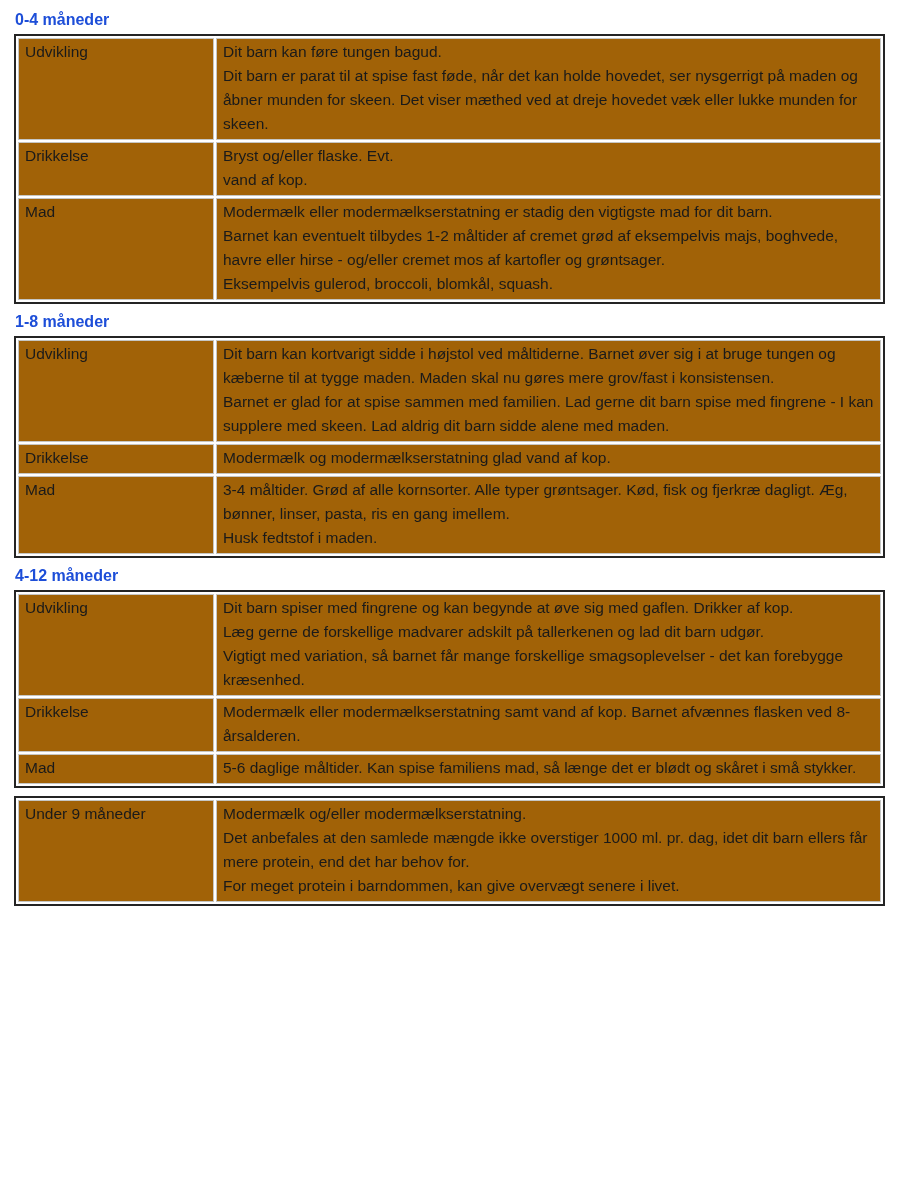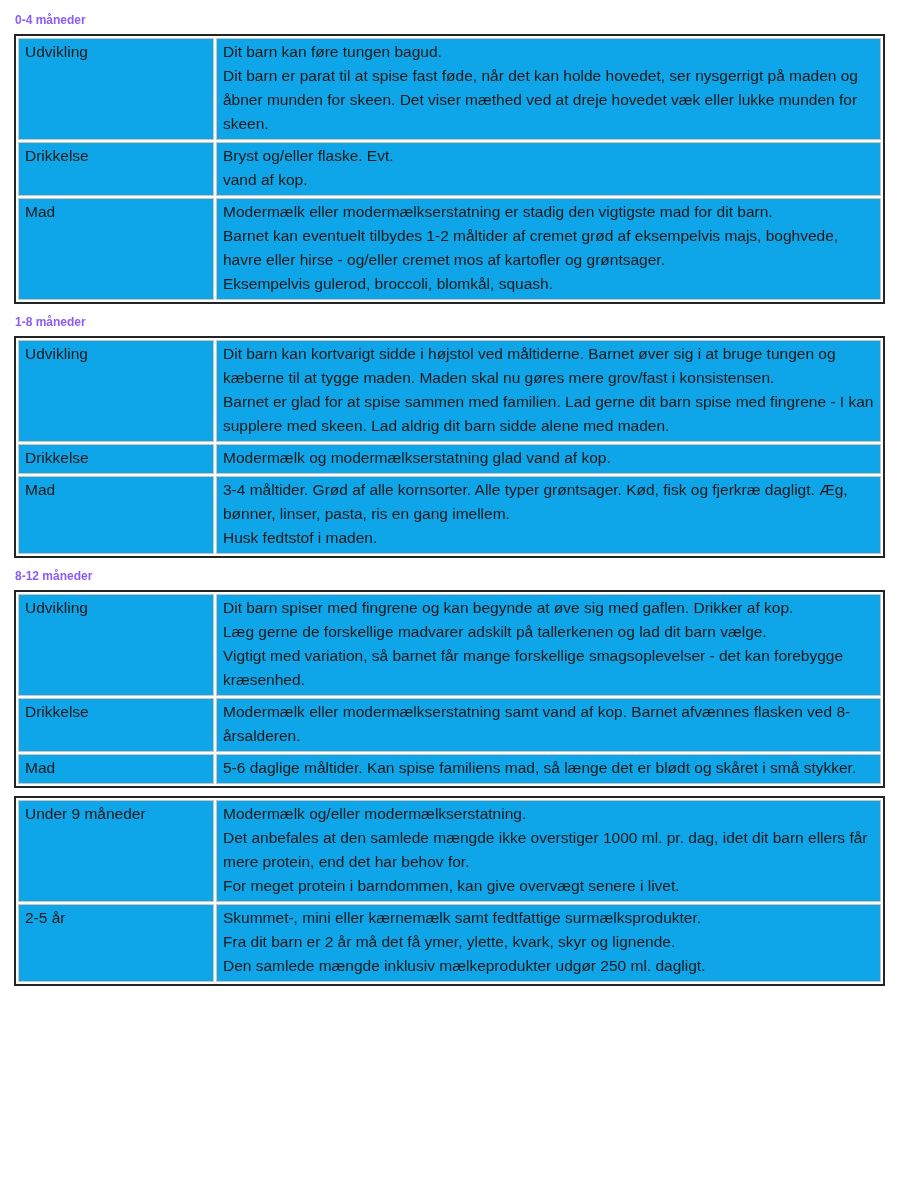--- a/index.html
+++ b/index.html
@@ -11,38 +11,38 @@
     font-family: "Liberation Sans", "DejaVu Sans", sans-serif;
     color: #1a1a1a;
     width: 899px;
   }
   .page {
     padding: 10px 14px 12px 14px;
   }
   .section { margin-top: 8px; }
   .section:first-child { margin-top: 0; }
   .section-title {
-    font-size: 12px;
+    font-size: 16px;
     font-weight: bold;
     line-height: 20px;
     margin: 0 0 4px 1px;
-    color: #8b5cf6;
+    color: #1d4ed8;
   }
   table.info-table {
     width: 871px;
     table-layout: fixed;
     border-collapse: separate;
     border-spacing: 2px;
     border: 2px solid #242424;
     background: #ffffff;
     box-sizing: border-box;
   }
   td {
     border: 1px solid #c6c6c3;
-    background: #0ea5e9;
+    background: #a16207;
     vertical-align: top;
     padding: 1px 6px 3px 6px;
     font-size: 15.5px;
     line-height: 24px;
     white-space: pre-line;
     overflow-wrap: break-word;
   }
   td.label-cell {
     width: 182px;
     white-space: normal;
@@ -93,27 +93,27 @@
         <tr>
           <td class="label-cell">Mad</td>
           <td class="text-cell">3-4 måltider. Grød af alle kornsorter. Alle typer grøntsager. Kød, fisk og fjerkræ dagligt. Æg, bønner, linser, pasta, ris en gang imellem.
 Husk fedtstof i maden.</td>
         </tr>
       </tbody>
     </table>
   </div>
 
   <div class="section">
-    <h2 class="section-title">8-12 måneder</h2>
+    <h2 class="section-title">4-12 måneder</h2>
     <table class="info-table">
       <tbody>
         <tr>
           <td class="label-cell">Udvikling</td>
           <td class="text-cell">Dit barn spiser med fingrene og kan begynde at øve sig med gaflen. Drikker af kop.
-Læg gerne de forskellige madvarer adskilt på tallerkenen og lad dit barn vælge.
+Læg gerne de forskellige madvarer adskilt på tallerkenen og lad dit barn udgør.
 Vigtigt med variation, så barnet får mange forskellige smagsoplevelser - det kan forebygge kræsenhed.</td>
         </tr>
         <tr>
           <td class="label-cell">Drikkelse</td>
           <td class="text-cell">Modermælk eller modermælkserstatning samt vand af kop. Barnet afvænnes flasken ved 8-årsalderen.</td>
         </tr>
         <tr>
           <td class="label-cell">Mad</td>
           <td class="text-cell">5-6 daglige måltider. Kan spise familiens mad, så længe det er blødt og skåret i små stykker.</td>
         </tr>
@@ -123,23 +123,17 @@
 
   <div class="section">
     <table class="info-table">
       <tbody>
         <tr>
           <td class="label-cell">Under 9 måneder</td>
           <td class="text-cell">Modermælk og/eller modermælkserstatning.
 Det anbefales at den samlede mængde ikke overstiger 1000 ml. pr. dag, idet dit barn ellers får mere protein, end det har behov for.
 For meget protein i barndommen, kan give overvægt senere i livet.</td>
         </tr>
-        <tr>
-          <td class="label-cell">2-5 år</td>
-          <td class="text-cell">Skummet-, mini eller kærnemælk samt fedtfattige surmælksprodukter.
-Fra dit barn er 2 år må det få ymer, ylette, kvark, skyr og lignende.
-Den samlede mængde inklusiv mælkeprodukter udgør 250 ml. dagligt.</td>
-        </tr>
       </tbody>
     </table>
   </div>
 
 </div>
 
 </body></html>

